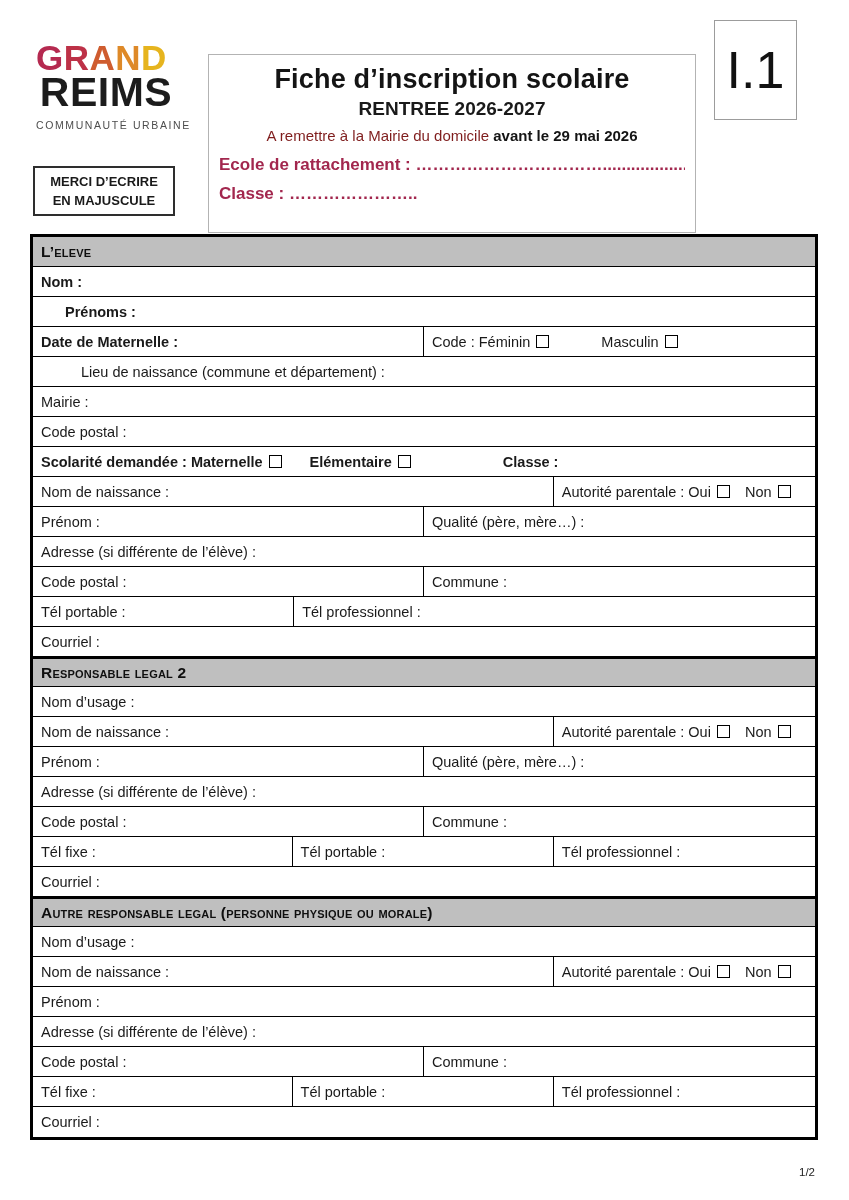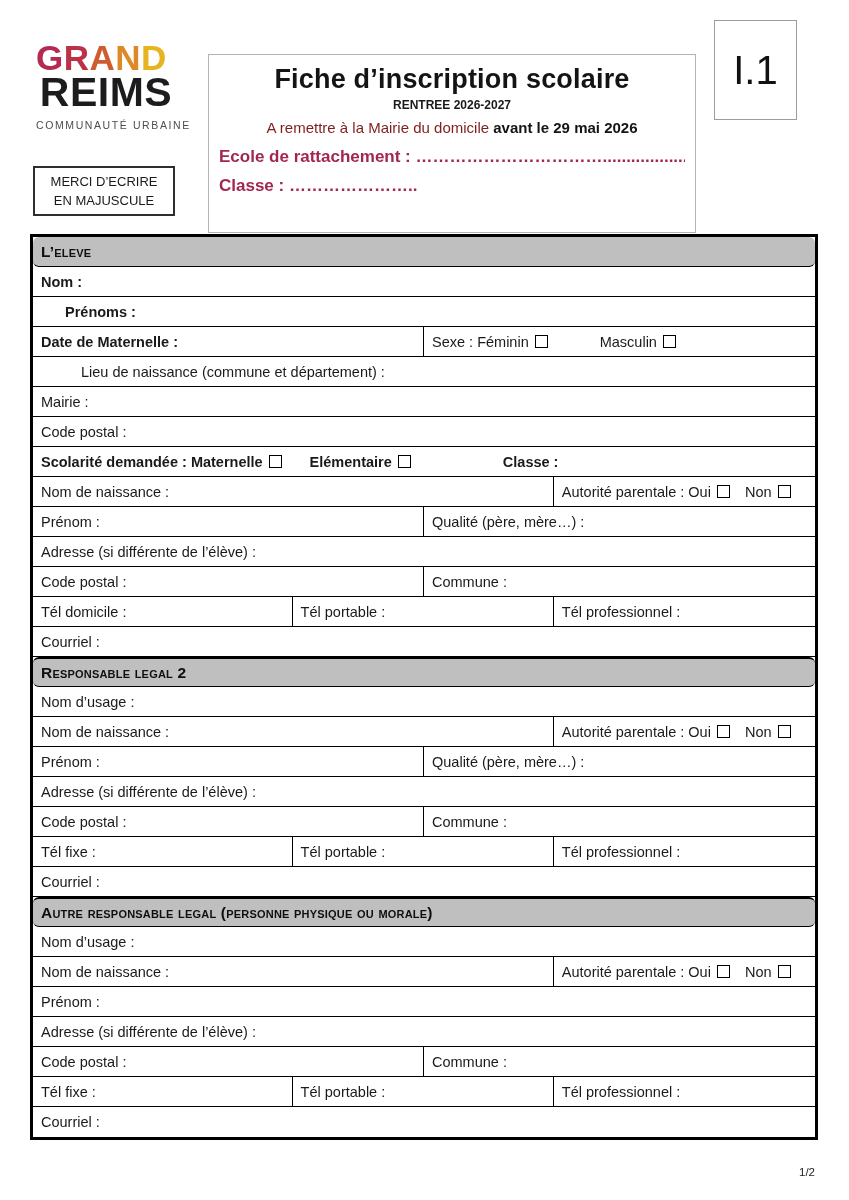--- a/index.html
+++ b/index.html
@@ -15,50 +15,49 @@
 
   
   .logo { position:absolute; left:36px; top:40px; width:140px; }
   .logo-grand { font-size:35px; font-weight:700; line-height:1.0; letter-spacing:0.5px; text-align:left; white-space:nowrap; }
   .logo-reims { font-size:41px; font-weight:700; line-height:0.95; color:#1c1c1c; text-align:center; letter-spacing:0.5px; margin-top:-2px; white-space:nowrap; }
   .logo-sub { font-size:10.5px; color:#4d4d4d; letter-spacing:1.6px; margin-top:7px; white-space:nowrap; text-align:center; }
 
   
   .title-box { position:absolute; left:208px; top:17px; width:488px; height:179px; border:1px solid #b3b3b3; padding:9px 10px 0 10px;margin-top:37px; }
   .title { text-align:center; font-size:27px; font-weight:700; color:#141414; letter-spacing:0.2px; }
-  .subtitle { text-align:center; font-size:12px; font-weight:700; margin-top:3px; }
+  .subtitle { text-align:center; font-size:19px; font-weight:700; margin-top:3px; }
   .note { text-align:center; font-size:15px; margin-top:7px; }
   .note-gray { color:#7f1d1d; }
   .note-bold { color:#141414; font-weight:600; }
   .school-line { color:#a2274e; font-size:17px; font-weight:600; margin-top:11px; white-space:nowrap; overflow:hidden; }
   .class-line  { color:#a2274e; font-size:17px; font-weight:600; margin-top:9px; }
 
   
   .ref-box { position:absolute; left:714px; top:20px; width:83px; height:100px; border:1px solid #9c9c9c;
-             display:flex; align-items:center; justify-content:center; font-size:40px; color:#111; }
+             display:flex; align-items:center; justify-content:center; font-size:52px; color:#111; }
 
   
   .merci-box { position:absolute; left:33px; top:166px; width:142px; height:50px; border:2px solid #2e2e2e;
                display:flex; flex-direction:column; align-items:center; justify-content:center;
-               font-size:13px; font-weight:400; line-height:1.5; text-align:center; }
+               font-size:13px; font-weight:700; line-height:1.5; text-align:center; }
 
   
   .form-table { position:absolute; left:30px; top:234px; width:788px; border:3px solid #000; background:#fff; }
   .section-header {
     background:#bfbfbf;
     border-top:2px solid #000;
     border-bottom:1px solid #000;
     height:30px;
     display:flex; align-items:center;
     padding:0 8px;
     font-weight:700; font-size:15.5px;
     font-variant:small-caps;
     letter-spacing:0.2px;
     color:#0f0f0f;
-    border-radius:6px;
   }
   .form-table > .section-header:first-child { border-top:none; }
   .form-table > :last-child { border-bottom:none; }
   .row { display:flex; height:30px; border-bottom:1px solid #000; background:#fff; }
   .cell { display:flex; align-items:center; padding:0 8px; font-size:14.5px; border-right:1px solid #000; overflow:hidden; white-space:nowrap; }
   .cell:last-child { border-right:none; }
   .cell.bold { font-weight:700; }
   .checkbox { width:13px; height:13px; border:1.5px solid #000; display:inline-block; margin-left:6px; flex:none; background:#fff; }
   .gap { display:inline-block; flex:none; height:1px; }
 
@@ -101,21 +100,21 @@
       <div class="row">
         <div class="cell bold" style="width: 100%; margin-left: 24px;">
           <span>Prénoms :</span>
         </div>
       </div>
       <div class="row">
         <div class="cell bold" style="width: 50%;">
           <span>Date de Maternelle :</span>
         </div>
         <div class="cell" style="width: 50%;">
-          <span>Sexe : Féminin</span>
+          <span>Code : Féminin</span>
           <span class="checkbox"></span>
           <span class="gap" style="width: 52px;"></span>
           <span>Masculin</span>
           <span class="checkbox"></span>
         </div>
       </div>
       <div class="row">
         <div class="cell" style="width: 100%; padding-left: 48px;">
           <span>Lieu de naissance (commune et département) :</span>
         </div>
@@ -168,23 +167,20 @@
       </div>
       <div class="row">
         <div class="cell" style="width: 50%;">
           <span>Code postal :</span>
         </div>
         <div class="cell" style="width: 50%;">
           <span>Commune :</span>
         </div>
       </div>
       <div class="row">
-        <div class="cell" style="width: 33.2%;">
-          <span>Tél domicile :</span>
-        </div>
         <div class="cell" style="width: 33.4%;">
           <span>Tél portable :</span>
         </div>
         <div class="cell" style="width: 33.4%;">
           <span>Tél professionnel :</span>
         </div>
       </div>
       <div class="row">
         <div class="cell" style="width: 100%;">
           <span>Courriel :</span>

